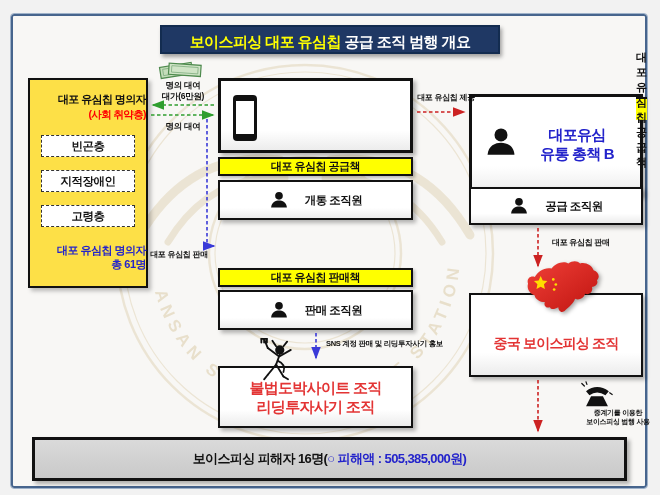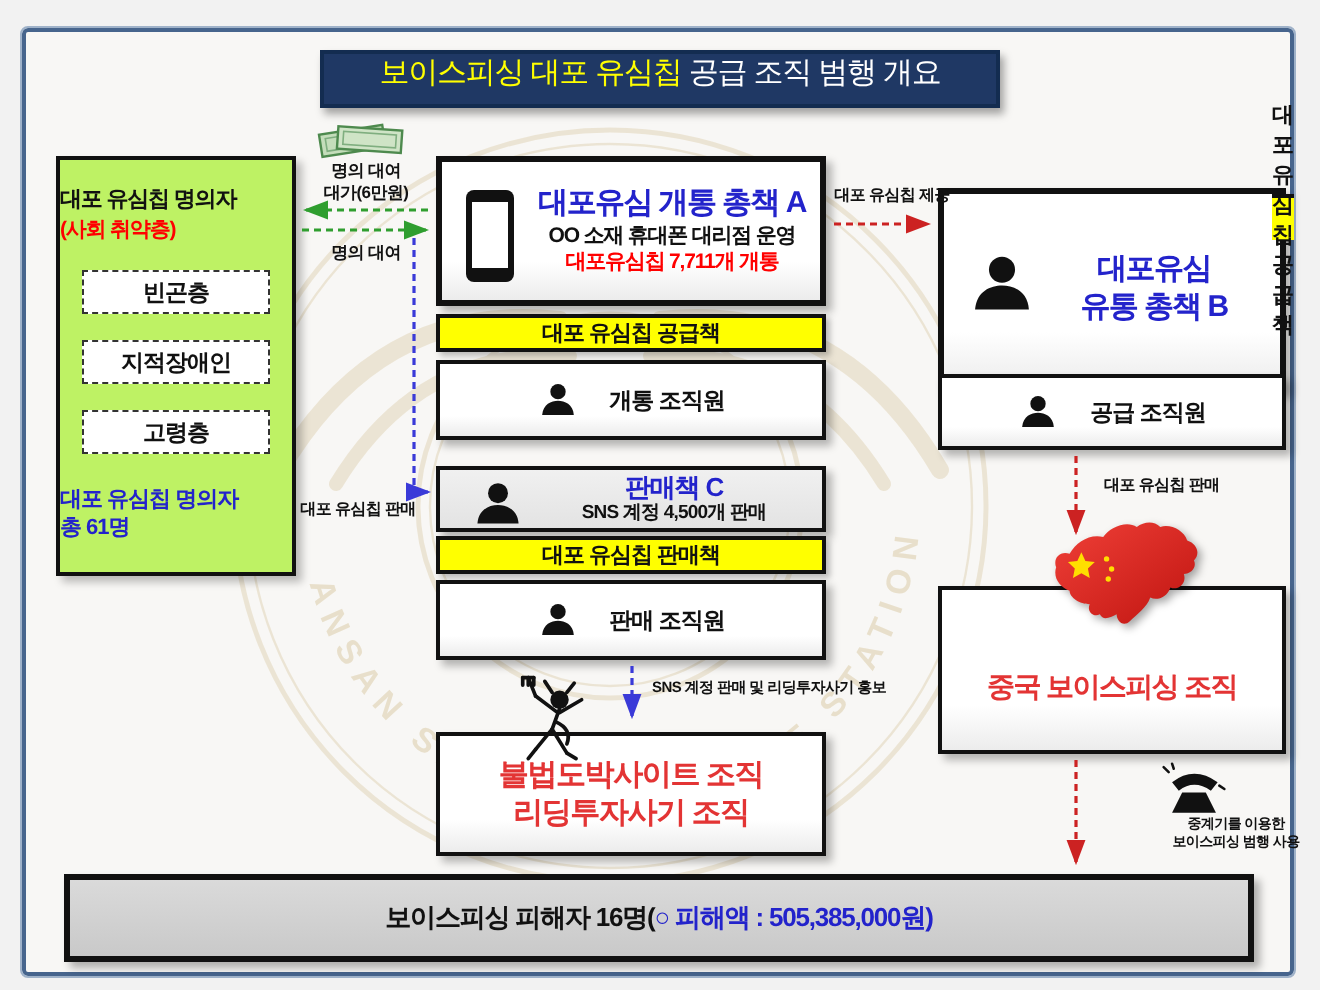--- a/index.html
+++ b/index.html
@@ -9,28 +9,28 @@
   }
   .frame{
     position:absolute;left:11px;top:14px;width:632px;height:470px;
     background:#f8f7f5;border:2px solid #47658d;outline:1px solid #9fb2c9;
     border-radius:3px;
   }
   .wm{position:absolute;left:0;top:0;z-index:1;pointer-events:none;}
   .title-bar{
     position:absolute;left:160px;top:25px;width:340px;height:29px;z-index:3;
     background:#1f3864;border:2px solid #132c50;box-sizing:border-box;
-    display:flex;align-items:flex-start;justify-content:center;
-    font-size:15px;font-weight:normal;letter-spacing:-0.6px;white-space:pre;
+    display:flex;align-items:flex-end;justify-content:center;
+    font-size:15px;font-weight:bold;letter-spacing:-0.6px;white-space:pre;
     box-shadow:2px 3px 4px rgba(0,0,0,.35);
   }
   .title-bar .hl{color:#ffff00;} .title-bar .rest{color:#ffffff;}
   .panel{
     position:absolute;left:28px;top:78px;width:120px;height:210px;z-index:3;
-    background:#bef264;border:2px solid #111;box-sizing:border-box;text-align:left;
+    background:#fde047;border:2px solid #111;box-sizing:border-box;text-align:right;
     box-shadow:3px 3px 4px rgba(0,0,0,.25);
   }
   .panel-title{margin-top:12px;font-size:11px;font-weight:bold;letter-spacing:-0.6px;color:#111;}
   .panel-sub{font-size:10.5px;font-weight:bold;color:#f00;letter-spacing:-0.6px;margin-top:1px;}
   .group-box{
     margin:13px 11px 0;height:20px;border:1.5px dashed #333;background:#fff;
     display:flex;align-items:center;justify-content:center;
     font-size:11.5px;font-weight:bold;color:#111;letter-spacing:-0.5px;
   }
   .panel-footer{margin-top:16px;font-size:11px;font-weight:bold;color:#2323cb;line-height:1.3;letter-spacing:-0.5px;}
@@ -142,47 +142,32 @@
       <div>대포 유심칩 명의자</div>
       <div>총 61명</div>
     </div>
   </div>
 
   <div class="node" id="box-a">
     <svg class="phone" width="26" height="48" viewBox="0 0 26 48">
       <rect x="1" y="1" width="24" height="46" rx="4" fill="#111"></rect>
       <rect x="4" y="7" width="18" height="33" fill="#fff"></rect>
     </svg>
-    <div class="atext">
-      <div class="a-title">대포유심 개통 총책 A</div>
-      <div class="a-l1">OO 소재 휴대폰 대리점 운영</div>
-      <div class="a-l2">대포유심칩 7,711개 개통</div>
-    </div>
   </div>
 
   <div class="ybar" id="ybar-a">대포 유심칩 공급책</div>
 
   <div class="node member" id="m-open">
     <svg width="20" height="20" viewBox="0 0 24 24">
       <circle cx="12" cy="7" r="4.6" fill="#111"></circle>
         <path d="M2.5,21 C3,14.5 8,12.5 12,12.5 C16,12.5 21,14.5 21.5,21 Z" fill="#111"></path>
     </svg>
     <span>개통 조직원</span>
   </div>
 
-  <div class="node" id="box-c">
-    <svg class="picon" width="26" height="26" viewBox="0 0 24 24">
-      <circle cx="12" cy="7" r="4.6" fill="#111"></circle>
-        <path d="M2.5,21 C3,14.5 8,12.5 12,12.5 C16,12.5 21,14.5 21.5,21 Z" fill="#111"></path>
-    </svg>
-    <div class="ctext">
-      <div class="c-title">판매책 C</div>
-      <div class="c-l1">SNS 계정 4,500개 판매</div>
-    </div>
-  </div>
 
   <div class="ybar" id="ybar-sell">대포 유심칩 판매책</div>
 
   <div class="node member" id="m-sell">
     <svg width="20" height="20" viewBox="0 0 24 24">
       <circle cx="12" cy="7" r="4.6" fill="#111"></circle>
         <path d="M2.5,21 C3,14.5 8,12.5 12,12.5 C16,12.5 21,14.5 21.5,21 Z" fill="#111"></path>
     </svg>
     <span>판매 조직원</span>
   </div>

